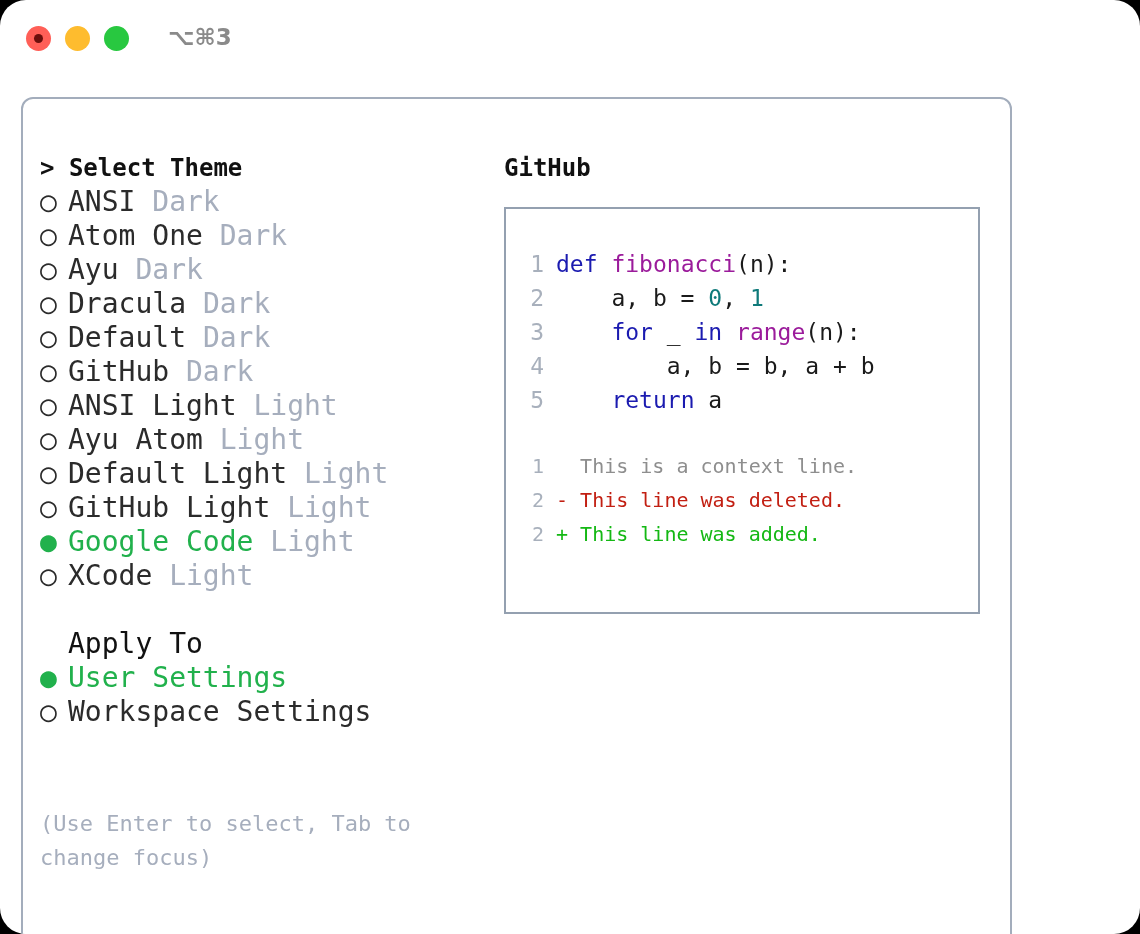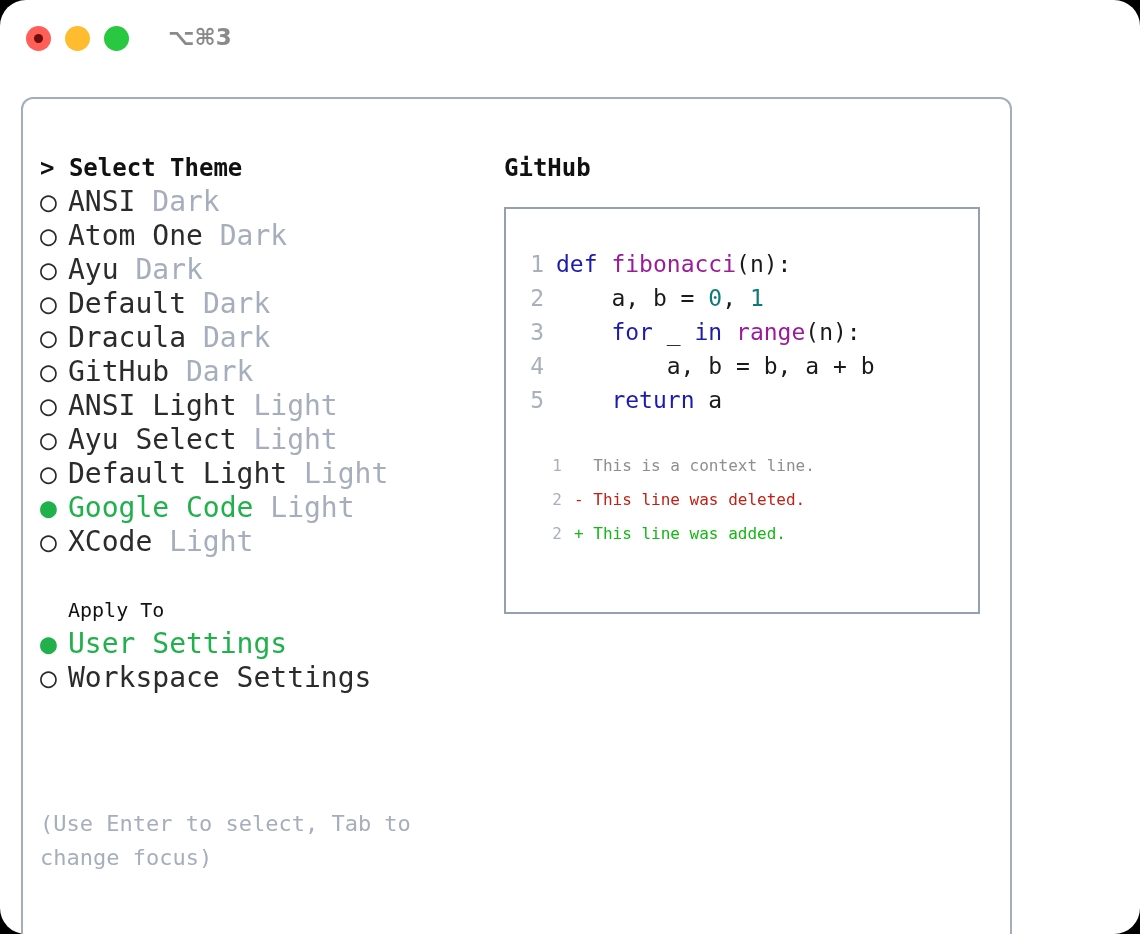--- a/index.html
+++ b/index.html
@@ -98,21 +98,21 @@
   .section-header {
     font-size: 24px;
     font-weight: bold;
     color: #111111;
     line-height: 34px;
     white-space: pre;
   }
   .section-header .caret { color: #111111; }
 
   .sub-header {
-    font-size: 20px;
+    font-size: 28px;
     font-weight: normal;
     color: #111111;
     line-height: 34px;
     white-space: pre;
     padding-left: 28px;
   }
 
   .opt-row {
     font-size: 28px;
     line-height: 34px;
@@ -165,23 +165,23 @@
   .code-block {
     position: absolute;
     left: 10px;
     top: 38px;
     font-size: 23px;
     line-height: 34px;
     white-space: pre;
   }
   .diff-block {
     position: absolute;
-    left: 28px;
+    left: 10px;
     top: 240px;
-    font-size: 16px;
+    font-size: 20px;
     line-height: 34px;
     white-space: pre;
   }
   .ln {
     display: inline-block;
     width: 28px;
     text-align: right;
     color: #a8b0bc;
     margin-right: 12px;
   }
@@ -213,26 +213,27 @@
     <div class="columns">
 
       <div class="left-col">
 
         <div class="section-header"><span class="caret">&gt;</span><span> </span><span>Select Theme</span></div>
 
         <div id="theme-list">
             <div class="opt-row"><span class="bullet">○</span><span class="label">ANSI</span><span> </span><span class="tag">Dark</span></div>
             <div class="opt-row"><span class="bullet">○</span><span class="label">Atom One</span><span> </span><span class="tag">Dark</span></div>
             <div class="opt-row"><span class="bullet">○</span><span class="label">Ayu</span><span> </span><span class="tag">Dark</span></div>
+            <div class="opt-row"><span class="bullet">○</span><span class="label">Dracula</span><span> </span><span class="tag">Dark</span></div>
             <div class="opt-row"><span class="bullet">○</span><span class="label">Default</span><span> </span><span class="tag">Dark</span></div>
-            <div class="opt-row"><span class="bullet">○</span><span class="label">Dracula</span><span> </span><span class="tag">Dark</span></div>
             <div class="opt-row"><span class="bullet">○</span><span class="label">GitHub</span><span> </span><span class="tag">Dark</span></div>
             <div class="opt-row"><span class="bullet">○</span><span class="label">ANSI Light</span><span> </span><span class="tag">Light</span></div>
-            <div class="opt-row"><span class="bullet">○</span><span class="label">Ayu Select</span><span> </span><span class="tag">Light</span></div>
+            <div class="opt-row"><span class="bullet">○</span><span class="label">Ayu Atom</span><span> </span><span class="tag">Light</span></div>
             <div class="opt-row"><span class="bullet">○</span><span class="label">Default Light</span><span> </span><span class="tag">Light</span></div>
+            <div class="opt-row"><span class="bullet">○</span><span class="label">GitHub Light</span><span> </span><span class="tag">Light</span></div>
             <div class="opt-row selected"><span class="bullet">●</span><span class="label">Google Code</span><span> </span><span class="tag">Light</span></div>
             <div class="opt-row"><span class="bullet">○</span><span class="label">XCode</span><span> </span><span class="tag">Light</span></div>
           </div>
 
         <div class="spacer-row"></div>
 
         <div class="sub-header">Apply To</div>
 
         <div id="apply-list">
             <div class="opt-row selected"><span class="bullet">●</span><span class="label">User Settings</span></div>

